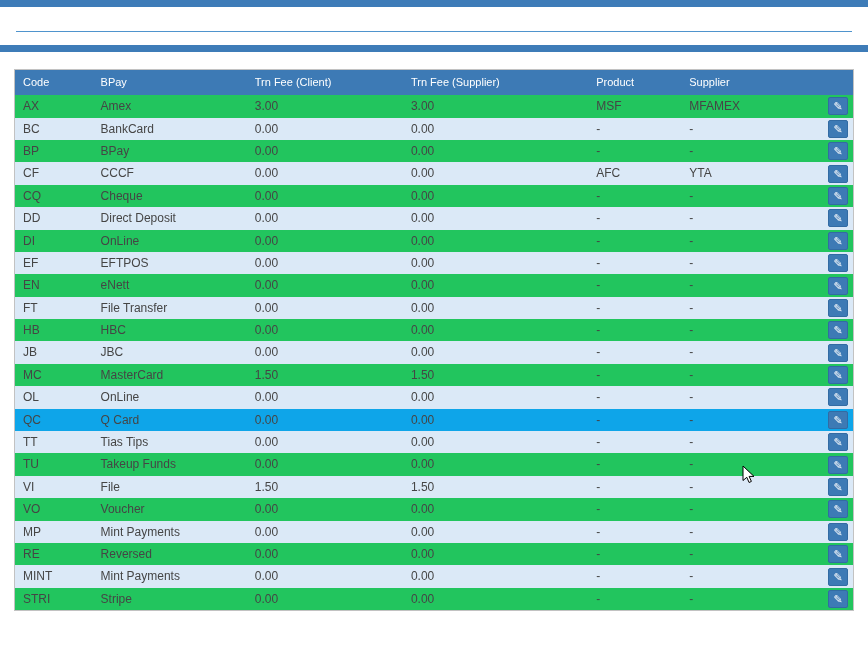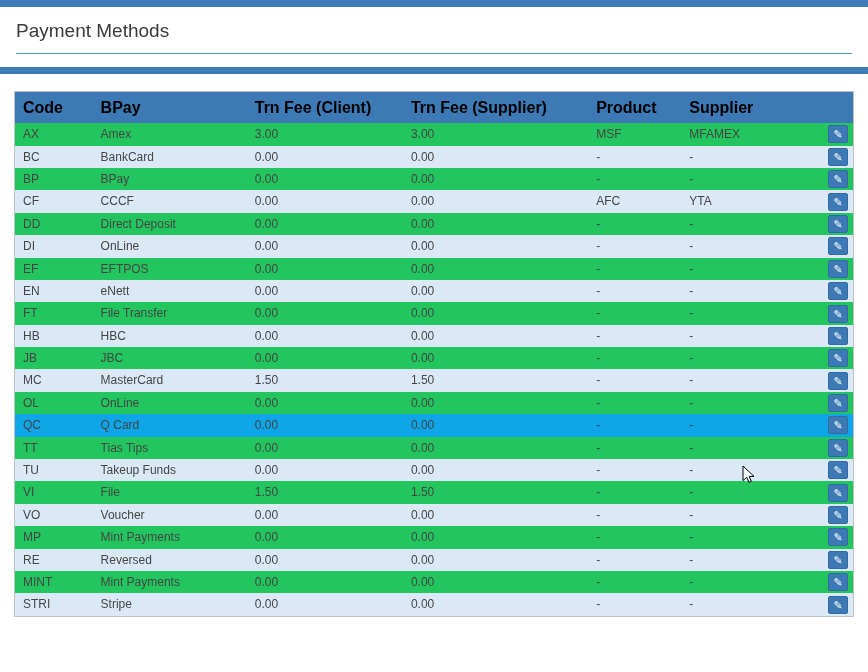--- a/index.html
+++ b/index.html
@@ -14,22 +14,22 @@
   .top-bar { height: 7px; background: #3e7cb8; }
   .header { padding: 13px 16px 0 16px; }
   .header h1 { margin: 0; font-size: 19px; font-weight: 400; color: #3a3a3a; }
   .title-underline { margin: 11px 0 0 0; border-top: 1px solid #4f94cd; }
   .section-bar { margin-top: 13px; height: 7px; background: #3e7cb8; }
 
   .content { padding: 17px 14px 0 14px; }
 
   table.pm-table { width: 100%; border-collapse: collapse; border: 1px solid #c2c2c2; font-size: 12px; table-layout: fixed; }
   .pm-table thead th {
-    background: #3d7ab5; color: #000000; text-align: left;
-    font-weight: bold; font-size: 16px; padding: 6px 8px; line-height: 1.2;
+    background: #3d7ab5; color: #ffffff; text-align: left;
+    font-weight: normal; font-size: 11px; padding: 6px 8px; line-height: 1.2;
   }
   .pm-table tbody td { padding: 4px 8px; color: #454545; line-height: 1.2; white-space: nowrap; overflow: hidden; }
   .pm-table tbody tr { background: #22c55e; }
   .pm-table tbody tr:nth-child(even) { background: #dbe9f7; }
   .pm-table tbody tr.highlighted { background: #0ea5e9; }
 
   .edit-cell { text-align: right; padding: 1px 5px 1px 0 !important; }
   .edit-btn {
     width: 20px; height: 18px; padding: 0;
     background: #3d7ab5; border: 1px solid #326ba3; border-radius: 2px;
@@ -41,21 +41,20 @@
   .cursor { position: absolute; left: 742px; top: 465px; }
 </style>
 </head>
 <body>
 
 <div class="screen">
 
   <div class="top-bar"></div>
 
   <div class="header">
-    <h1>Payment Methods</h1>
     <div class="title-underline"></div>
   </div>
 
   <div class="section-bar"></div>
 
   <div class="content">
 
     <table class="pm-table">
       <colgroup>
         <col style="width:78px">
@@ -124,20 +123,33 @@
     <td>0.00</td>
     <td>AFC</td>
     <td>YTA</td>
     <td class="edit-cell">
       <button class="edit-btn">
         <span>✎</span>
       </button>
     </td>
   </tr>
           <tr>
+    <td>CQ</td>
+    <td>Cheque</td>
+    <td>0.00</td>
+    <td>0.00</td>
+    <td>-</td>
+    <td>-</td>
+    <td class="edit-cell">
+      <button class="edit-btn">
+        <span>✎</span>
+      </button>
+    </td>
+  </tr>
+          <tr>
     <td>DD</td>
     <td>Direct Deposit</td>
     <td>0.00</td>
     <td>0.00</td>
     <td>-</td>
     <td>-</td>
     <td class="edit-cell">
       <button class="edit-btn">
         <span>✎</span>
       </button>

